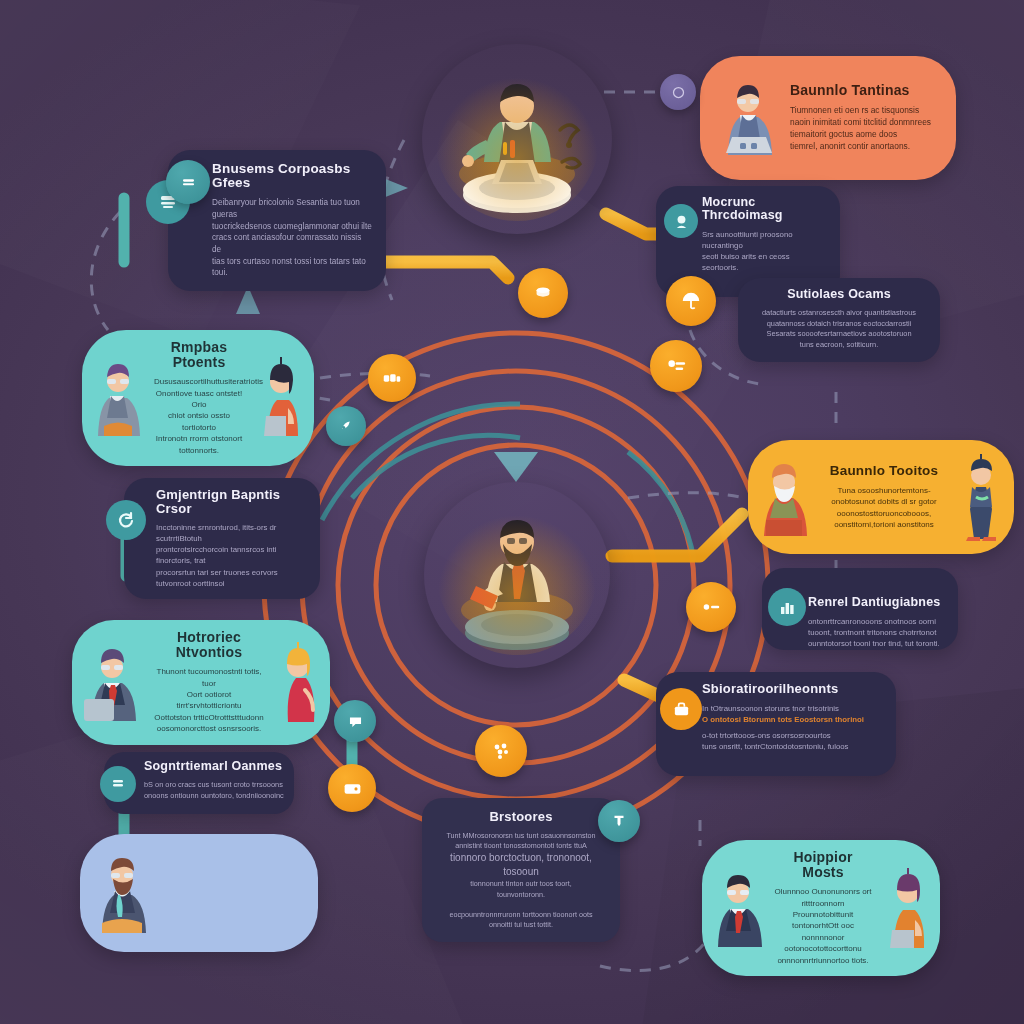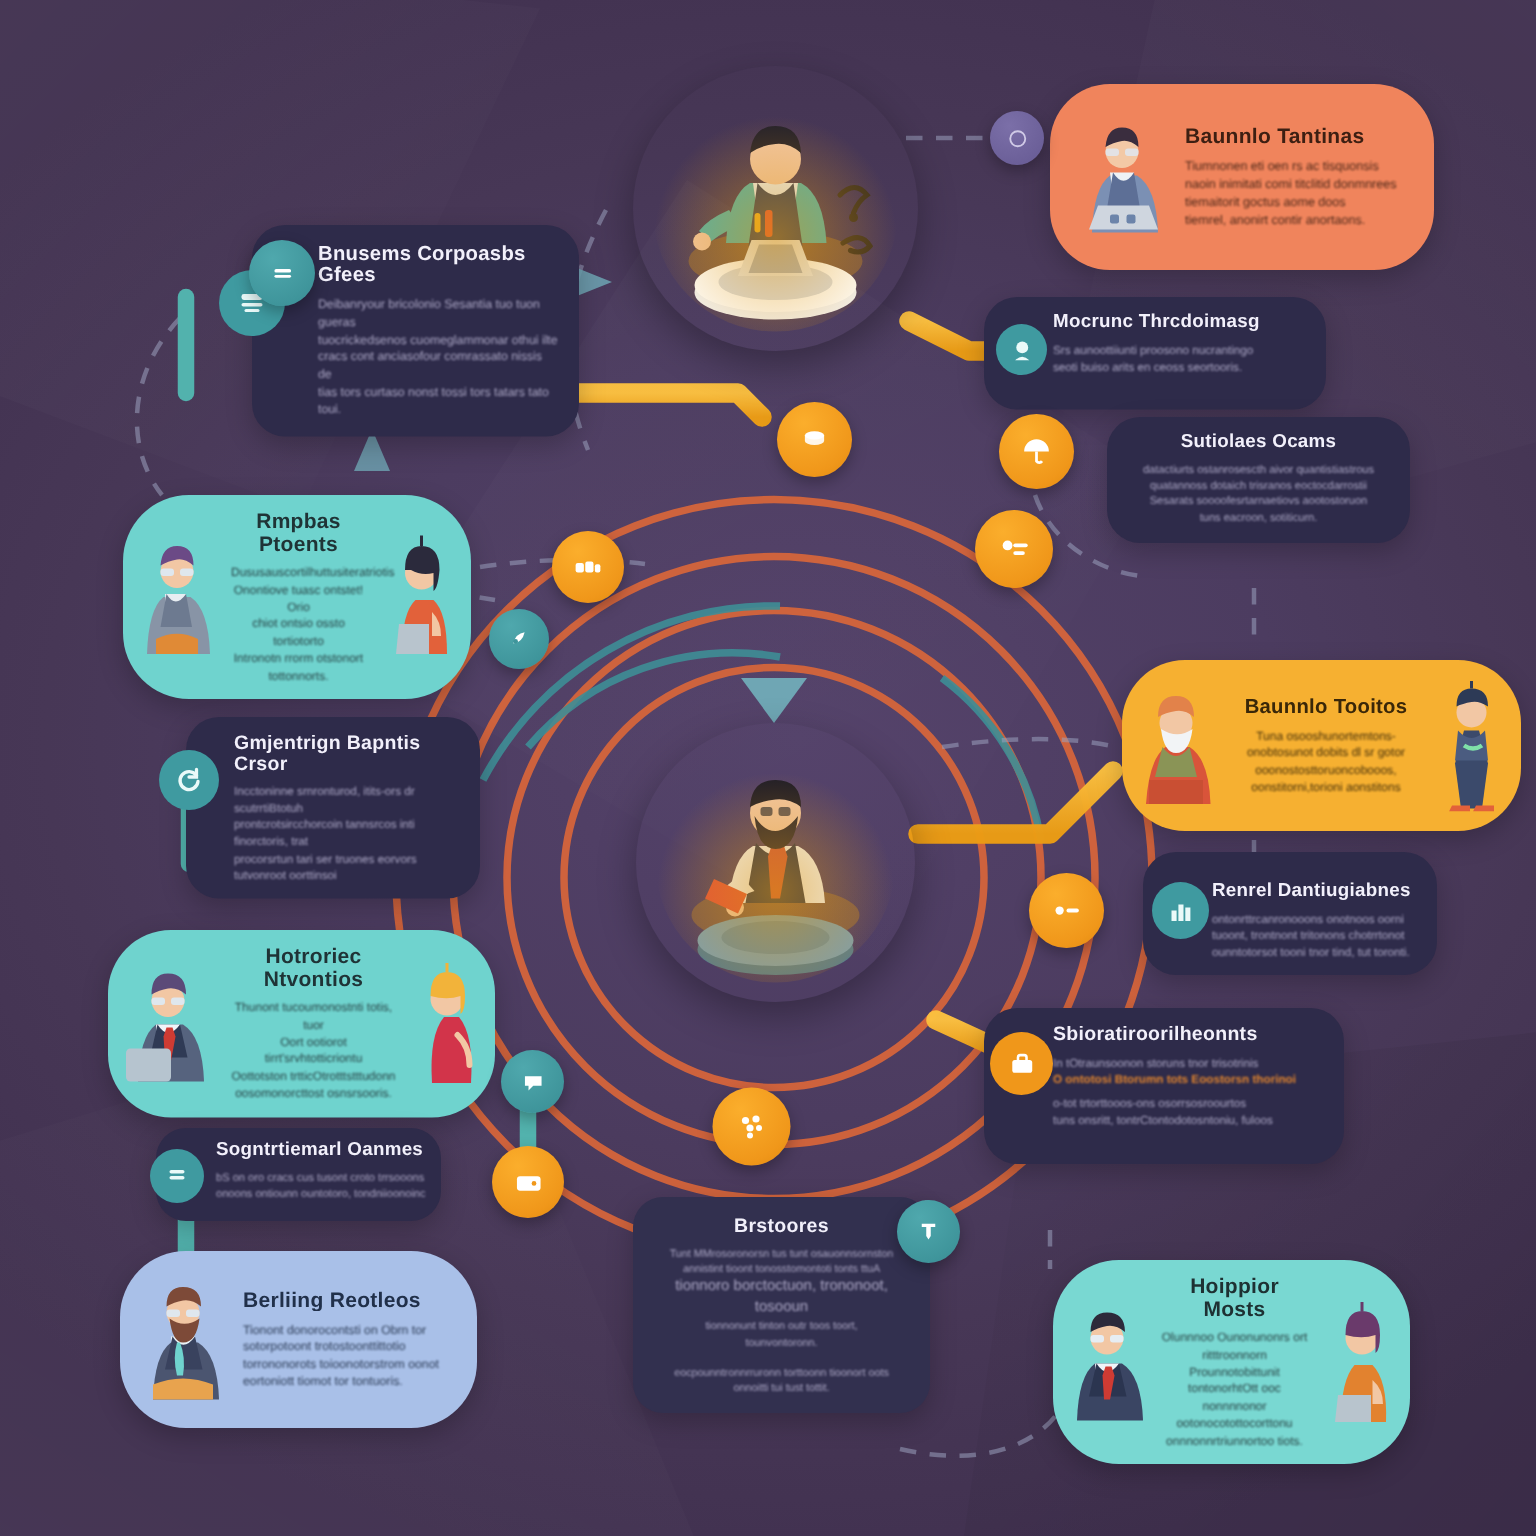--- a/index.html
+++ b/index.html
@@ -279,21 +279,21 @@
     </div>
     <div class="body">
       <div class="title fuzzy-t" style="font-size:14px;">Baunnlo Tantinas</div>
       <div class="para fuzzy" style="font-size:8.4px;">Tiumnonen eti oen rs ac tisquonsis</div>
       <div class="para fuzzy" style="font-size:8.4px;">naoin inimitati comi titclitid donmnrees</div>
       <div class="para fuzzy" style="font-size:8.4px;">tiemaitorit goctus aome doos</div>
       <div class="para fuzzy" style="font-size:8.4px;">tiemrel, anonirt contir anortaons.</div>
     </div>
   </div>
 
-  <div class="card dark" style="left:656px; top:186px; width:228px; min-height:72px; border-radius:22px; padding:10px 12px 23px 46px; align-items:flex-start;margin-top:12px;">
+  <div class="card dark" style="left:656px; top:186px; width:184px; min-height:72px; border-radius:22px; padding:10px 12px 23px 46px; align-items:flex-start;">
     <div class="chip" style="position:absolute; left:8px; top:18px; width:34px; height:34px;">
       <svg width="17" height="17" viewBox="0 0 18 18">
           <circle cx="9" cy="7" r="4.2" fill="#eafaf9"></circle>
           <path d="M4 16 q5-5 10 0z" fill="#eafaf9"></path>
         </svg>
     </div>
     <div class="body">
       <div class="title fuzzy-t" style="font-size:12.5px;">Mocrunc Thrcdoimasg</div>
       <div class="para fuzzy" style="font-size:7.8px;">Srs aunoottiiunti proosono nucrantingo</div>
       <div class="para fuzzy" style="font-size:7.8px;">seoti buiso arits en ceoss seortooris.</div>
@@ -380,21 +380,21 @@
         <circle cx="23" cy="22" r="10" fill="#f2c7a4"></circle>
         <path d="M13 18 q0-12 10-12 q11 0 11 12 q-6-4-11-3 q-6 1-10 3z" fill="#2d3a56"></path>
         <path d="M23 6 l0-5" stroke="#2d3a56" stroke-width="2"></path>
         <path d="M18 44 q6 4 12 0" stroke="#7fe0a8" stroke-width="3" fill="none"></path>
         <path d="M10 84 l12 0 l0 4 l-14 0z" fill="#e2613a"></path>
         <path d="M26 84 l12 0 l0 4 l-14 0z" fill="#e2613a"></path>
       </svg>
     </div>
   </div>
 
-  <div class="card dark" style="left:762px; top:568px; width:196px; min-height:82px; border-radius:22px; padding:10px 12px 1px 46px; align-items:center;">
+  <div class="card dark" style="left:762px; top:568px; width:196px; min-height:82px; border-radius:22px; padding:10px 12px 1px 46px; align-items:flex-end;">
     <div class="chip" style="position:absolute; left:6px; top:20px; width:38px; height:38px;">
       <svg width="18" height="18" viewBox="0 0 18 18">
           <rect x="3" y="9" width="3.4" height="7" fill="#eafaf9"></rect>
           <rect x="7.6" y="5" width="3.4" height="11" fill="#eafaf9"></rect>
           <rect x="12.2" y="7" width="3.4" height="9" fill="#eafaf9"></rect>
         </svg>
     </div>
     <div class="body">
       <div class="title fuzzy-t" style="font-size:12.5px;">Renrel Dantiugiabnes</div>
       <div class="para fuzzy" style="font-size:7.8px;">ontonrttrcanronooons onotnoos oorni</div>
@@ -484,27 +484,20 @@
         <path d="M21 40 q7 11 15 0 l5 22 l-25 0z" fill="#39425e"></path>
         <path d="M26 44 q4 10 2 22 l-4 0 q-3-12 0-22z" fill="#6fd3ce"></path>
         <circle cx="28" cy="24" r="11" fill="#f2c7a4"></circle>
         <path d="M17 20 q0-13 11-13 q12 0 12 13 q-6-5-12-4 q-6 1-11 4z" fill="#7d4a38"></path>
         <path d="M19 28 q2 16 9 16 q9 0 11-16 q-10 7-20 0z" fill="#7d4a38"></path>
         <rect x="17" y="22" width="9" height="5" rx="2" fill="#dfe7ee"></rect>
         <rect x="30" y="22" width="9" height="5" rx="2" fill="#dfe7ee"></rect>
         <path d="M8 72 q20-8 40 0 l0 10 l-40 0z" fill="#e8a34e"></path>
       </svg>
     </div>
-    <div class="body">
-      <div class="title fuzzy-t" style="font-size:14px;">Berliing Reotleos</div>
-      <div class="para fuzzy" style="font-size:8.2px;">Tionont donorocontsti on Obrn tor</div>
-      <div class="para fuzzy" style="font-size:8.2px;">sotorpotoont trotostoonttittotio</div>
-      <div class="para fuzzy" style="font-size:8.2px;">torrononorots toioonotorstrom oonot</div>
-      <div class="para fuzzy" style="font-size:8.2px;">eortoniott tiomot tor tontuoris.</div>
-    </div>
   </div>
 
   <div class="card teal2" style="left:702px; top:840px; width:238px; min-height:112px; border-radius:44px; padding:10px 10px;">
     <div class="person">
       <svg width="52" height="82" viewBox="0 0 52 82">
         <path d="M6 80 q1-30 12-38 l18 0 q13 8 14 38z" fill="#3a4563"></path>
         <path d="M18 42 l16 0 l-1 14 l-14 0z" fill="#f0f4f8"></path>
         <path d="M19 42 q7 11 15 0 l5 22 l-25 0z" fill="#2b3550"></path>
         <path d="M25 44 l4 0 l2 6 l-3 16 l-4 0 l-1-16z" fill="#cf3b33"></path>
         <circle cx="26" cy="25" r="11" fill="#f2c7a4"></circle>

